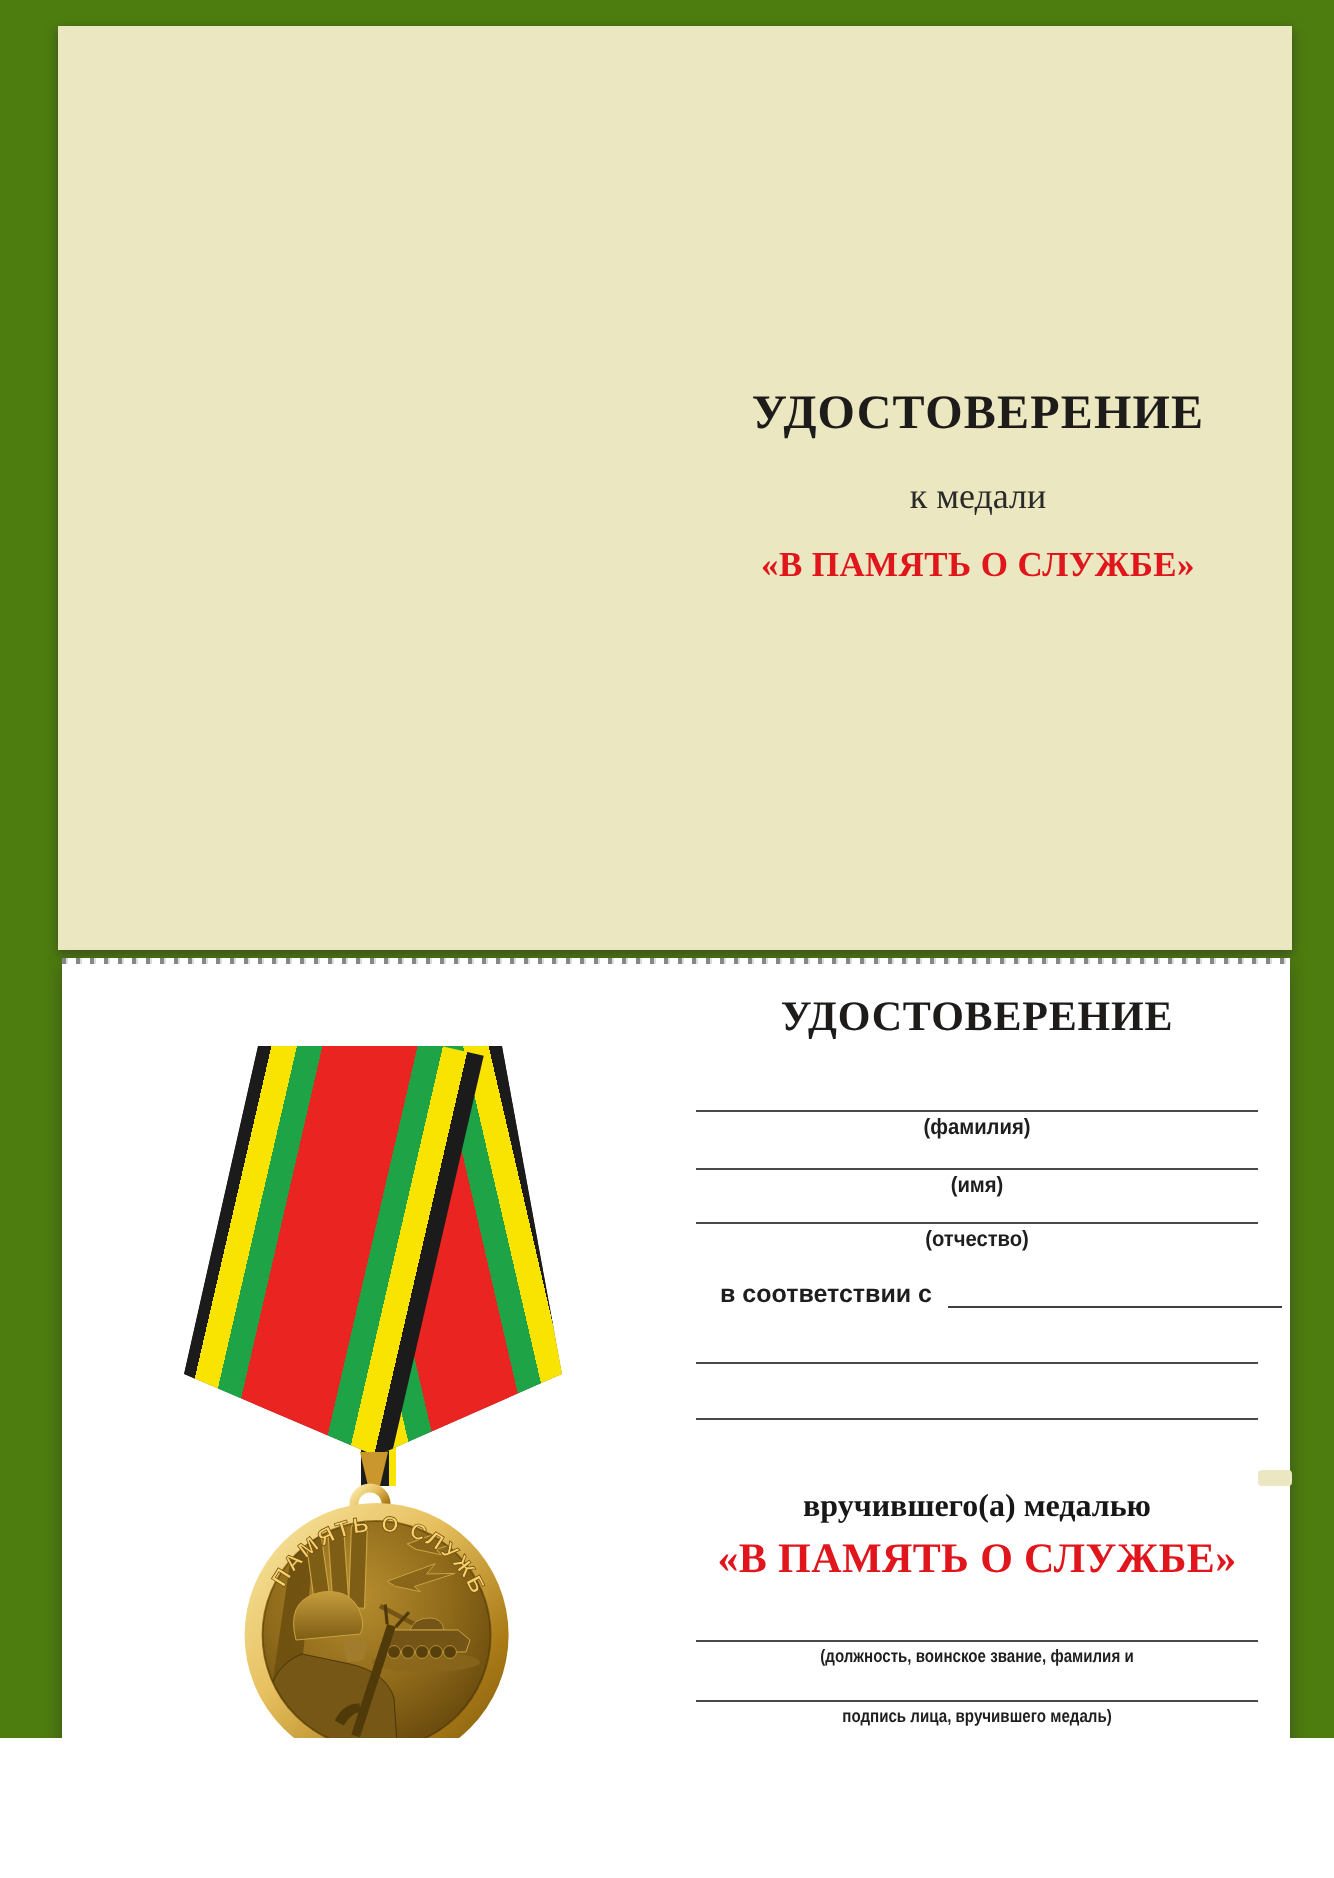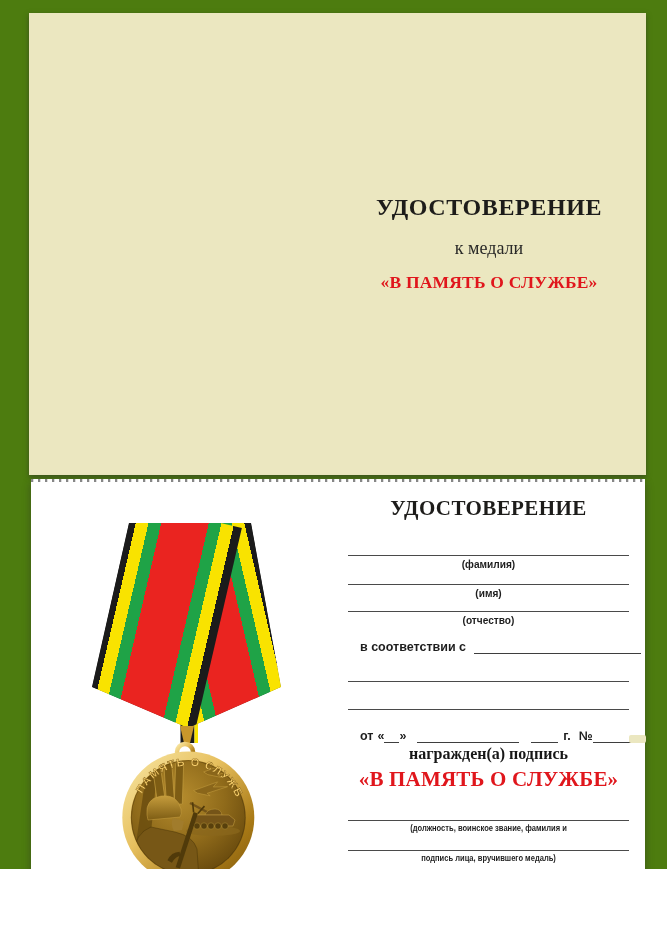--- a/index.html
+++ b/index.html
@@ -74,33 +74,22 @@
       <div class="flabel" style="top:135px">(отчество)</div>
 
       <div class="row" style="top:160px;height:16px">
         <span class="b">в соответствии с</span>
         <span class="uline grow" style="margin-left:8px"></span>
       </div>
 
       <div class="fline" style="top:202px"></div>
       <div class="fline" style="top:230px"></div>
 
-      <div class="row" style="top:249px;height:16px">
-        <span class="b">от</span>
-        <span class="b" style="margin-left:4px">«</span>
-        <span class="uline" style="width:15px"></span>
-        <span class="b">»</span>
-        <span class="uline" style="width:102px;margin-left:11px"></span>
-        <span class="uline" style="width:27px;margin-left:12px"></span>
-        <span class="b" style="margin-left:5px">г.</span>
-        <span class="b" style="margin-left:8px">№</span>
-        <span class="uline grow"></span>
-      </div>
-
-      <div class="awarded">награжден(а) подпись</div>
+
+      <div class="awarded">вручившего(а) медалью</div>
       <div class="medal-name-red">«В ПАМЯТЬ О СЛУЖБЕ»</div>
 
       <div class="fline" style="top:341px"></div>
       <div class="caption" style="top:344px">(должность, воинское звание, фамилия и</div>
       <div class="fline" style="top:371px"></div>
       <div class="caption" style="top:374px">подпись лица, вручившего медаль)</div>
     </div>
     <div class="stamp">М.П.</div>
   </div>
 

